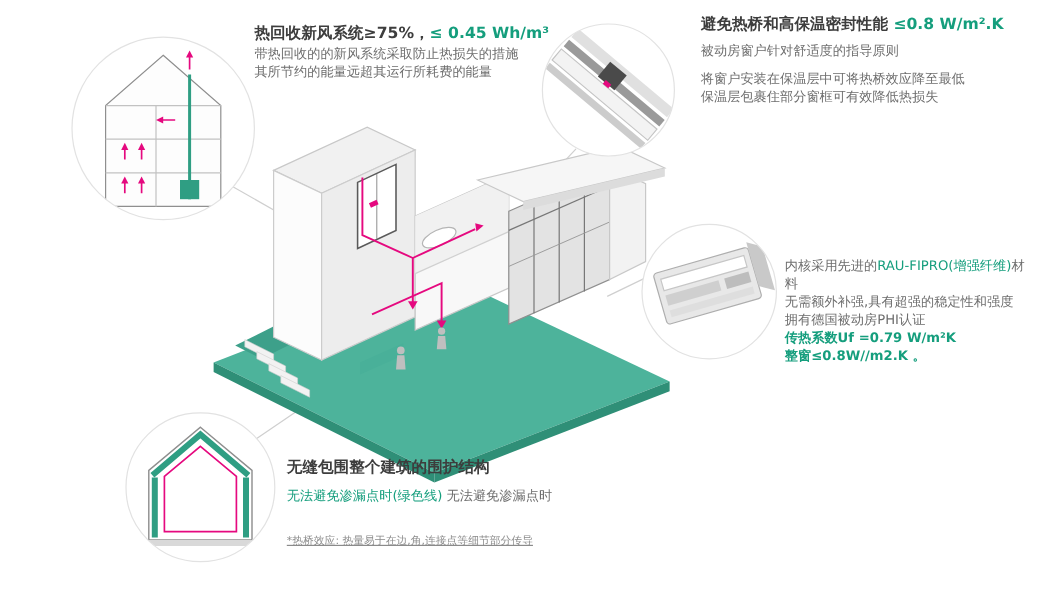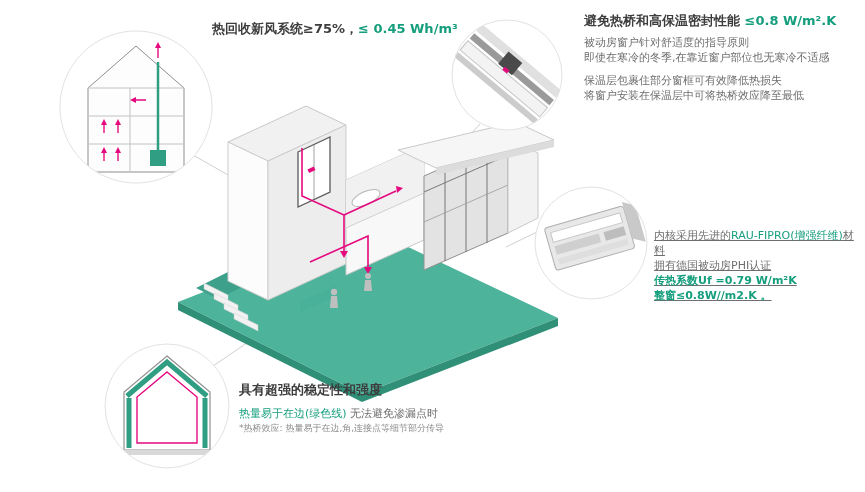--- a/index.html
+++ b/index.html
@@ -7,26 +7,26 @@
     position:relative;width:865px;height:492px;background:#ffffff;overflow:hidden;
     font-family:"DejaVu Sans","Liberation Sans",sans-serif;
   }
   .abs{position:absolute;}
   svg{display:block;}
   .sec-title{font-size:13px;font-weight:700;color:#3d3d3d;line-height:17px;}
   .body-text{font-size:11px;color:#6e6e6e;line-height:15px;}
   .green{color:#159e7d;}
   .pink{color:#e5097f;}
   .bold{font-weight:700;}
-  .foot{font-size:9px;color:#8b8b8b;line-height:12px;margin-top:1px;}
+  .foot{font-size:9px;color:#8b8b8b;line-height:12px;margin-top:24px;text-decoration:underline;}
   #vent-text{left:212px;top:20px;width:360px;}
   #vent-text .sec-title{margin-bottom:0;}
   #win-text{left:584px;top:12px;width:278px;}
   #win-text .sec-title{margin-bottom:6px;}
-  #profile-text{left:654px;top:228px;width:210px;text-decoration:underline;}
+  #profile-text{left:654px;top:214px;width:210px;}
   #thermal-text{left:239px;top:381px;width:340px;}
   #thermal-text .sec-title{margin-bottom:7px;}
   .para{margin-bottom:8px;}
 </style>
 </head>
 <body>
 
 <div class="canvas">
 
   <svg class="abs" style="left:0;top:0" width="865" height="492" viewBox="0 0 865 492">
@@ -189,50 +189,54 @@
         <rect x="124" y="450" width="86" height="5" fill="#d9d9d9"></rect>
       </g>
       <circle cx="167" cy="406" r="62" fill="none" stroke="#e2e2e2"></circle>
     </g>
   </svg>
 
   <div id="vent-text" class="abs">
     <div class="sec-title">
       <span>热回收新风系统≥75%，</span><span class="green">≤ 0.45 Wh/m³</span>
     </div>
+    <div class="body-text">
+      <div>带热回收的的新风系统采取防止热损失的措施</div>
+      <div>其所节约的能量远超其运行所耗费的能量</div>
+    </div>
   </div>
 
   <div id="win-text" class="abs">
     <div class="sec-title">
       <span>避免热桥和高保温密封性能 </span><span class="green">≤0.8 W/m².K</span>
     </div>
     <div class="body-text para">
       <div>被动房窗户针对舒适度的指导原则</div>
-      <div>即使在寒冷的冬季,在靠近窗户部位也无寒冷不适感</div>
     </div>
     <div class="body-text">
+      <div>将窗户安装在保温层中可将热桥效应降至最低</div>
       <div>保温层包裹住部分窗框可有效降低热损失</div>
-      <div>将窗户安装在保温层中可将热桥效应降至最低</div>
     </div>
   </div>
 
   <div id="profile-text" class="abs body-text">
     <div>
       <span>内核采用先进的</span><span class="green">RAU-FIPRO(增强纤维)</span><span>材料</span>
     </div>
+    <div>无需额外补强,具有超强的稳定性和强度</div>
     <div>拥有德国被动房PHI认证</div>
     <div class="green bold">传热系数Uf =0.79 W/m²K</div>
     <div class="green bold">整窗≤0.8W//m2.K 。</div>
   </div>
 
   <div id="thermal-text" class="abs">
-    <div class="sec-title">具有超强的稳定性和强度</div>
+    <div class="sec-title">无缝包围整个建筑的围护结构</div>
     <div class="body-text para">
     </div>
     <div class="body-text">
       <div>
-        <span class="green">热量易于在边(绿色线)</span><span> 无法避免渗漏点时</span>
+        <span class="green">无法避免渗漏点时(绿色线)</span><span> 无法避免渗漏点时</span>
       </div>
     </div>
     <div class="foot">*热桥效应: 热量易于在边,角,连接点等细节部分传导</div>
   </div>
 
 </div>
 
 </body></html>

